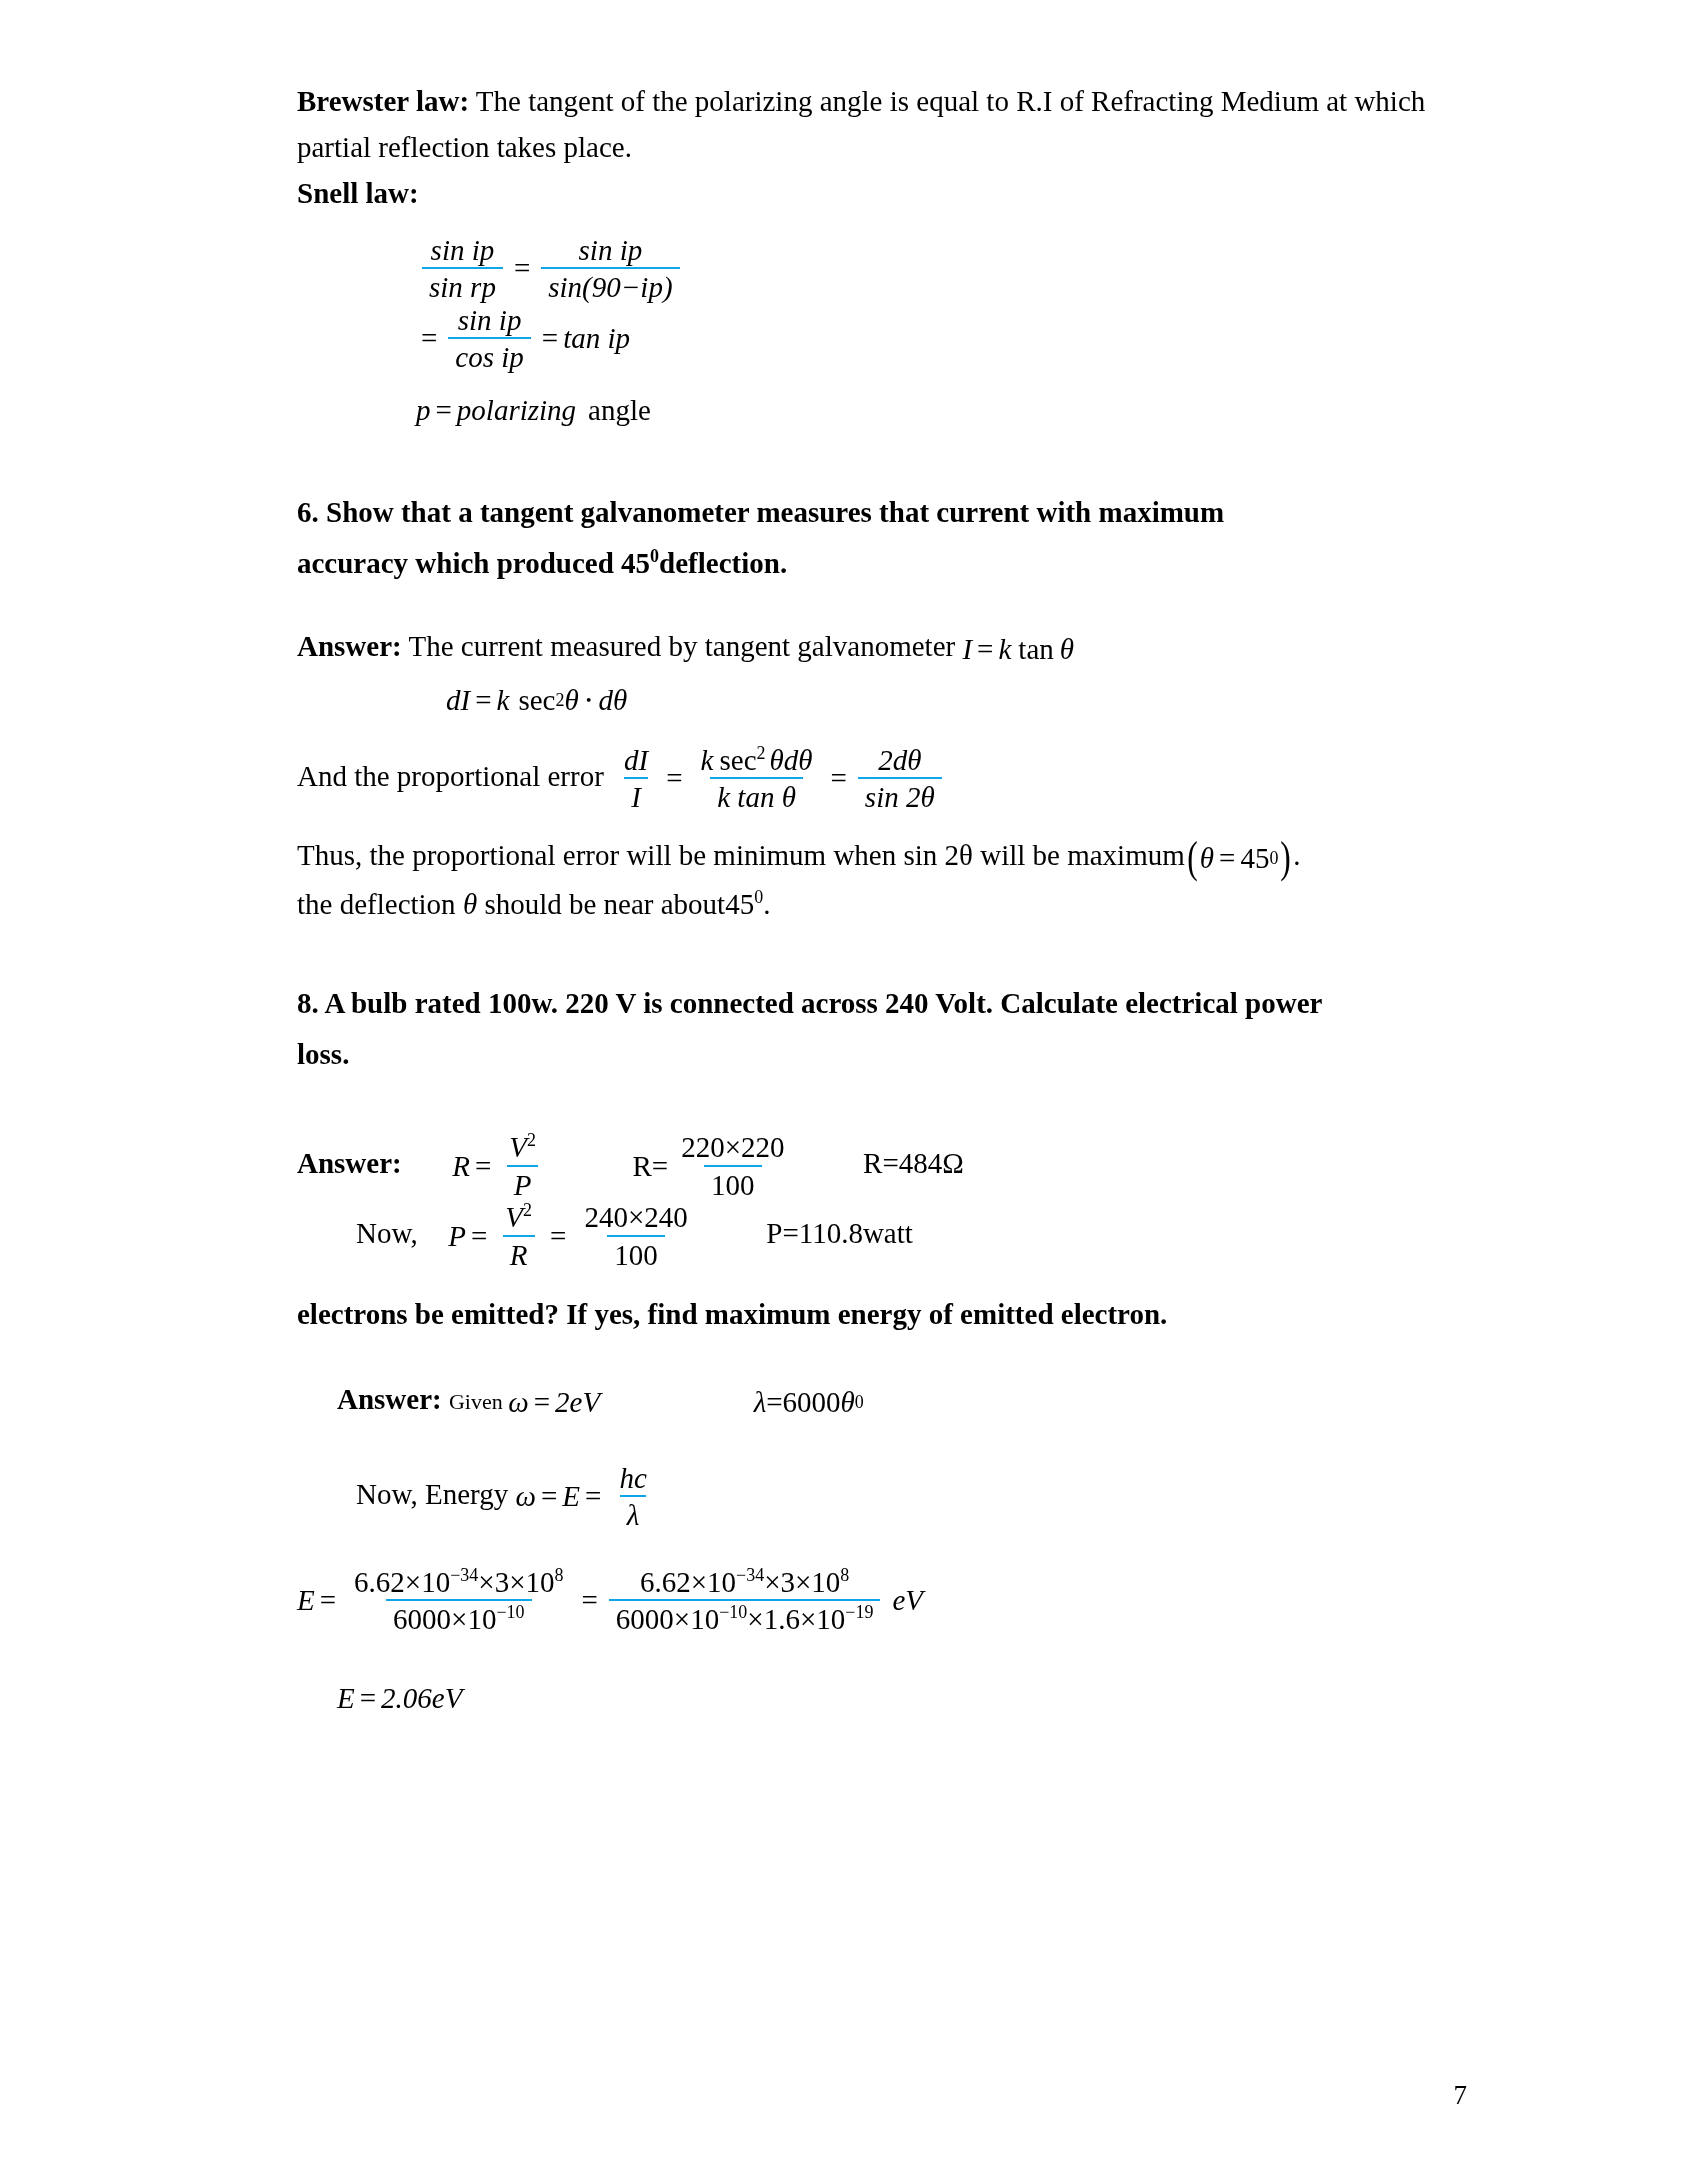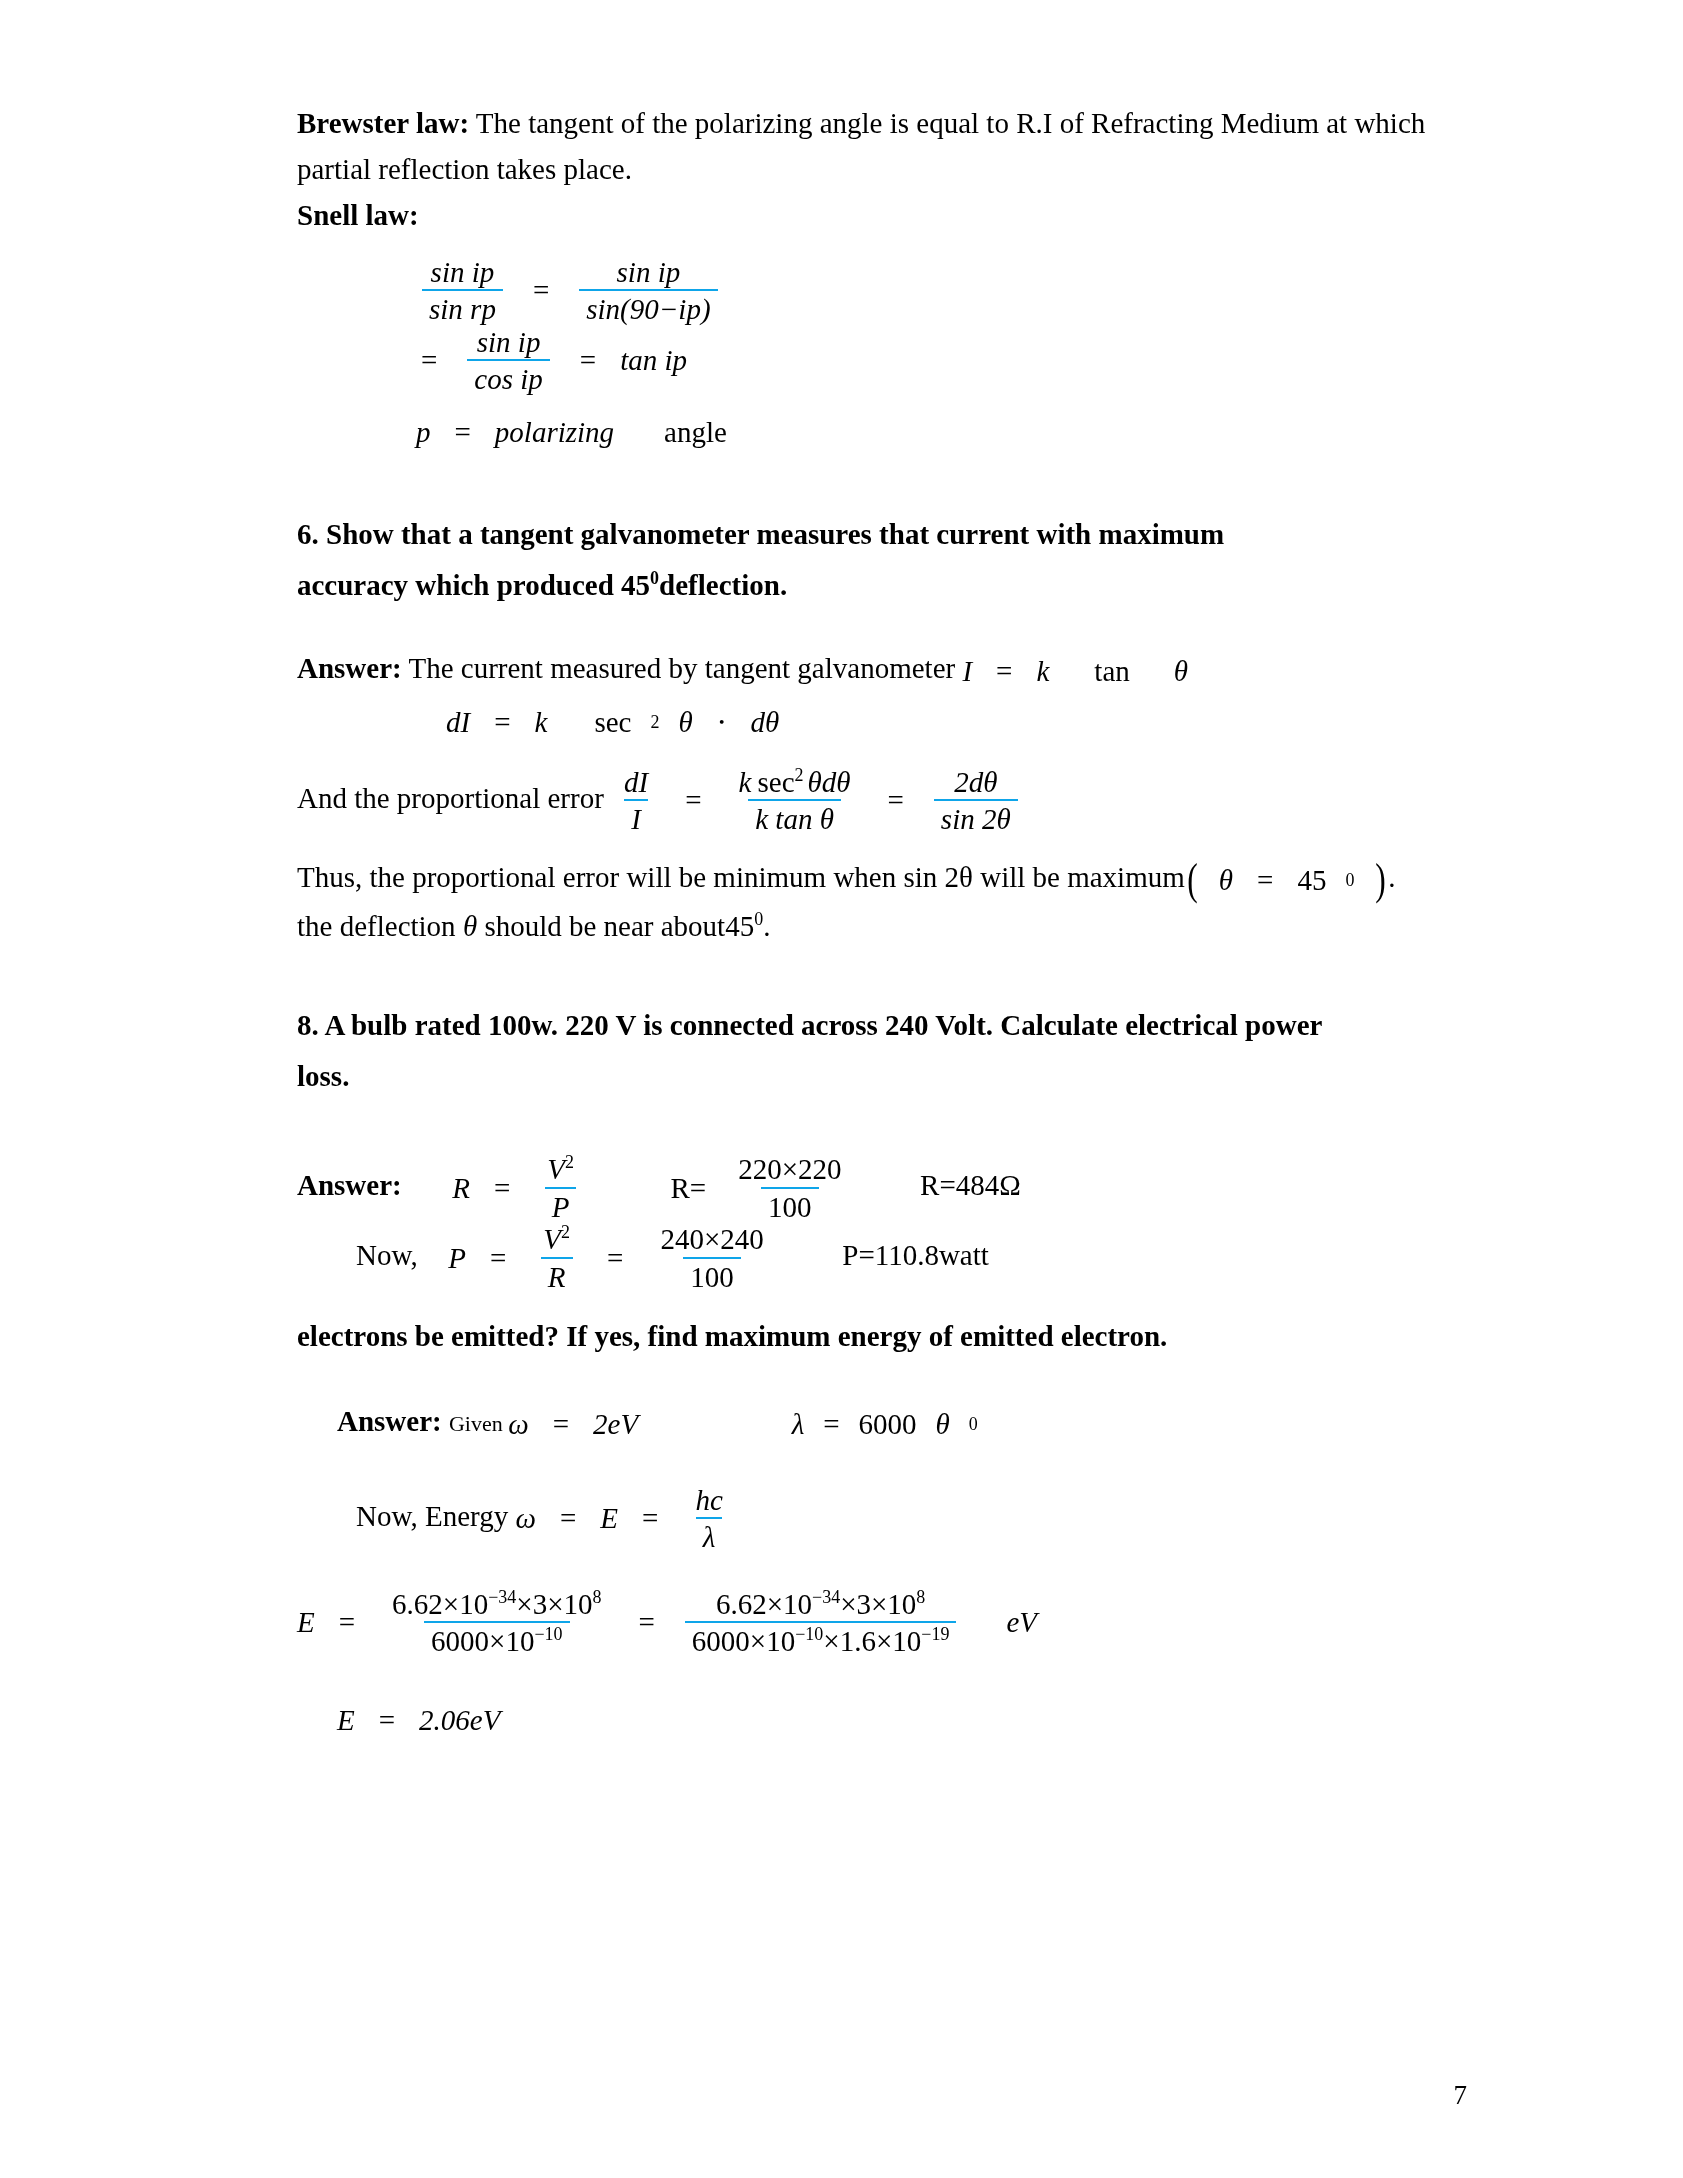--- a/index.html
+++ b/index.html
@@ -13,21 +13,21 @@
     font-family: "Liberation Serif", "DejaVu Serif", serif;
     color: #000000;
     position: relative;
     overflow: hidden;
   }
   .page {
     position: relative;
     width: 1683px;
     height: 2178px;
     box-sizing: border-box;
-    padding: 100px 228px 0 297px;
+    padding: 78px 228px 0 297px;
   }
   
   .para {
     font-size: 29px;
     line-height: 46px;
     text-align: left;
     margin: 0;
   }
   .bold {
     font-weight: bold;
@@ -50,21 +50,20 @@
     white-space: nowrap;
   }
   .mathup {
     font-style: normal;
   }
   .mrow {
     display: inline-flex;
     align-items: center;
     vertical-align: middle;
     white-space: nowrap;
-    gap: 19px;
   }
   .frac {
     display: inline-flex;
     flex-direction: column;
     align-items: center;
     vertical-align: middle;
     margin: 0 6px;
     line-height: 1.12;
   }
   .frac > .num {

